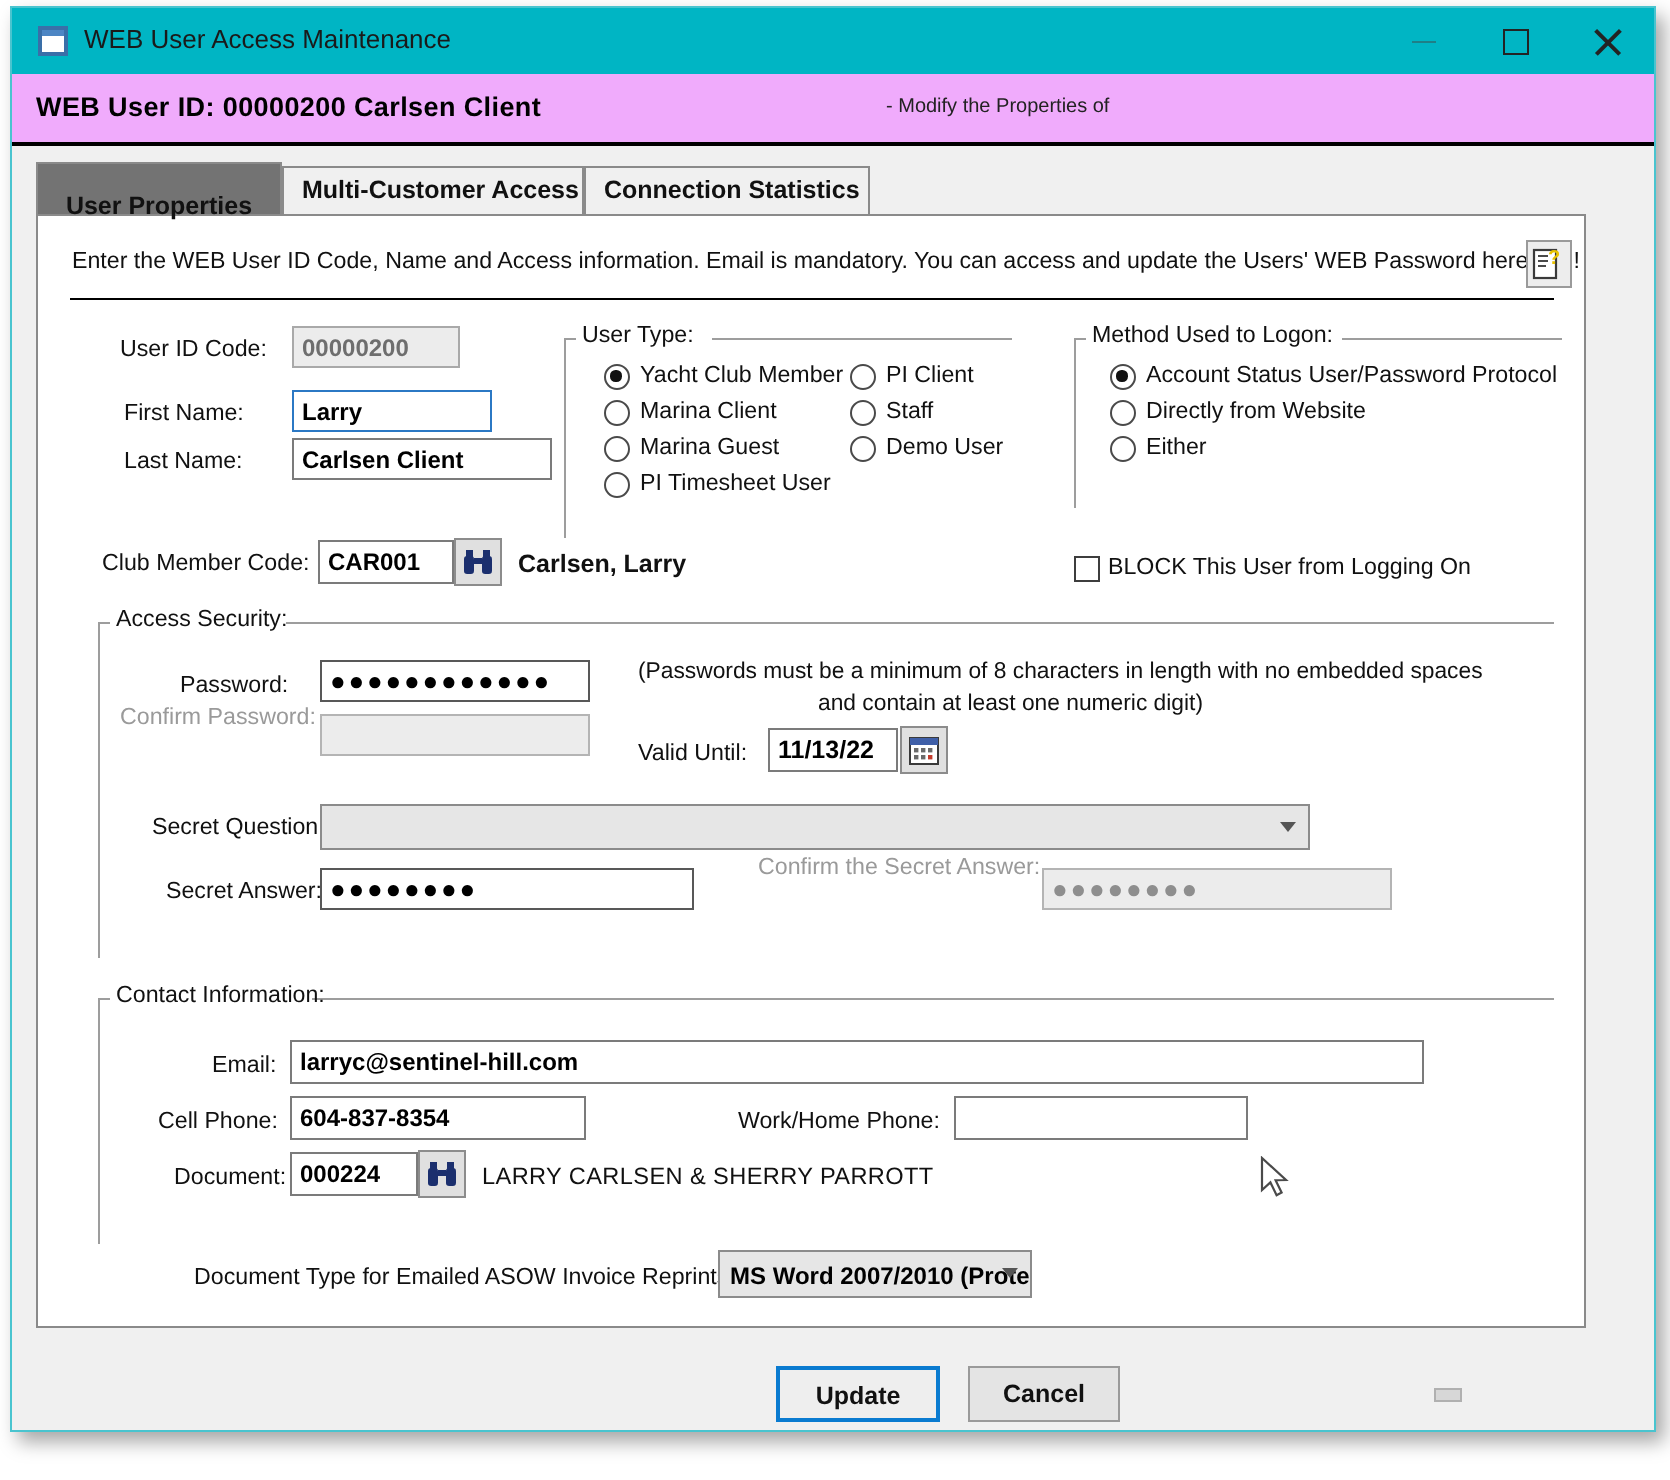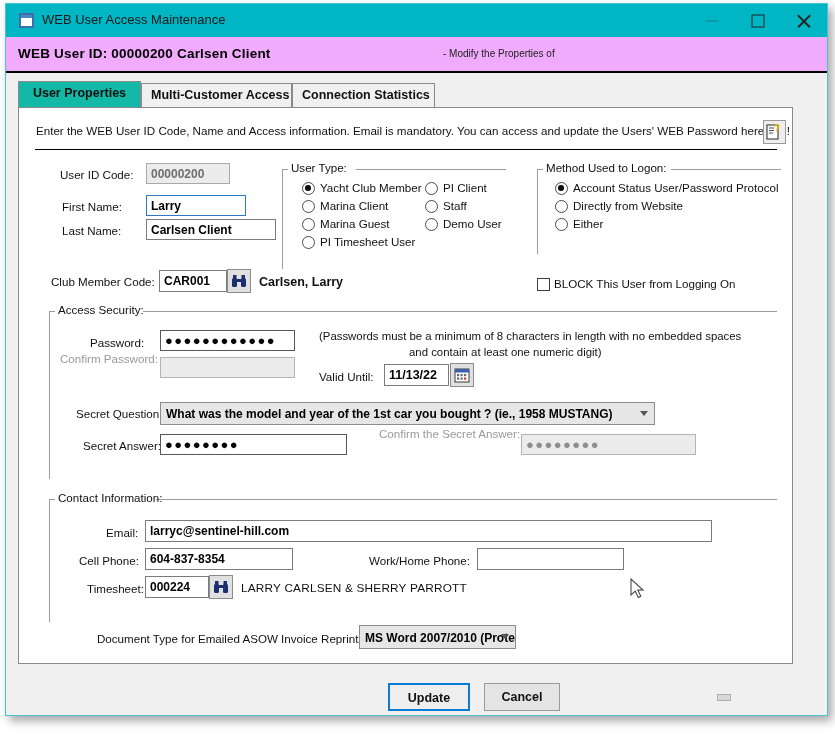--- a/index.html
+++ b/index.html
@@ -140,26 +140,26 @@
     border: 1px solid #8a8a8a;
     border-bottom: none;
     font-size: 12.5px;
     font-weight: bold;
     color: #111;
     padding: 4px 9px 0 9px;
     white-space: nowrap;
     text-align: center;
   }
   .tab.active {
-    background: #14b8a6;
+    background: #737373;
     border-color: #8a8a8a;
     z-index: 3;
     height: 26px;
     top: -2px;
-    padding-top: 4px;
+    padding-top: 14px;
   }
 
   
   .tabpage {
     position: absolute;
     left: 12px;
     top: 103px;
     width: 775px;
     height: 557px;
     background: #ffffff;
@@ -534,21 +534,20 @@
           <rect x="13" y="10" width="2.2" height="2.2" fill="#6a6a6a"></rect>
           <rect x="6" y="13.5" width="2.2" height="2.2" fill="#6a6a6a"></rect>
           <rect x="9.5" y="13.5" width="2.2" height="2.2" fill="#6a6a6a"></rect>
           <rect x="13" y="13.5" width="2.2" height="2.2" fill="#c43b2c"></rect>
         </svg>
       </div>
 
 
       <div class="lbl" style="left:57px; top:299px;">Secret Question:</div>
       <div class="combo" style="left:141px; top:294px; width:495px; height:23px;">
-        <span>What was the model and year of the 1st car you bought ? (ie., 1958 MUSTANG)</span>
         <span class="arrow"></span>
       </div>
 
       <div class="lbl" style="left:64px; top:331px;">Secret Answer:</div>
       <div class="fld pw" style="left:141px; top:326px; width:187px; height:21px;">●●●●●●●●</div>
 
       <div class="lbl dis" style="left:360px; top:319px;">Confirm the Secret Answer:</div>
       <div class="fld pw dis" style="left:502px; top:326px; width:175px; height:21px;">●●●●●●●●</div>
 
       <div class="group" style="left:30px; top:391px; width:728px; height:123px;">
@@ -560,21 +559,21 @@
 
       <div class="lbl" style="left:87px; top:418px;">Email:</div>
       <div class="fld" style="left:126px; top:412px; width:567px; height:22px;">larryc@sentinel-hill.com</div>
 
       <div class="lbl" style="left:60px; top:446px;">Cell Phone:</div>
       <div class="fld" style="left:126px; top:440px; width:148px; height:22px;">604-837-8354</div>
 
       <div class="lbl" style="left:350px; top:446px;">Work/Home Phone:</div>
       <div class="fld" style="left:458px; top:440px; width:147px; height:22px;"></div>
 
-      <div class="lbl" style="left:68px; top:474px;">Timesheet:</div>
+      <div class="lbl" style="left:68px; top:474px;">Document:</div>
       <div class="fld" style="left:126px; top:468px; width:64px; height:22px;">000224</div>
       <div class="btn small-icon" style="left:190px; top:467px; width:24px; height:24px;">
         <svg width="22" height="22" viewBox="0 0 22 22" style="display:block">
           <rect x="4" y="8" width="5" height="9" rx="1.6" fill="#1b2f6e"></rect>
           <rect x="13" y="8" width="5" height="9" rx="1.6" fill="#1b2f6e"></rect>
           <rect x="5" y="5" width="3.5" height="4" fill="#1b2f6e"></rect>
           <rect x="13.5" y="5" width="3.5" height="4" fill="#1b2f6e"></rect>
           <rect x="9" y="9" width="4" height="3" fill="#1b2f6e"></rect>
         </svg>
       </div>

